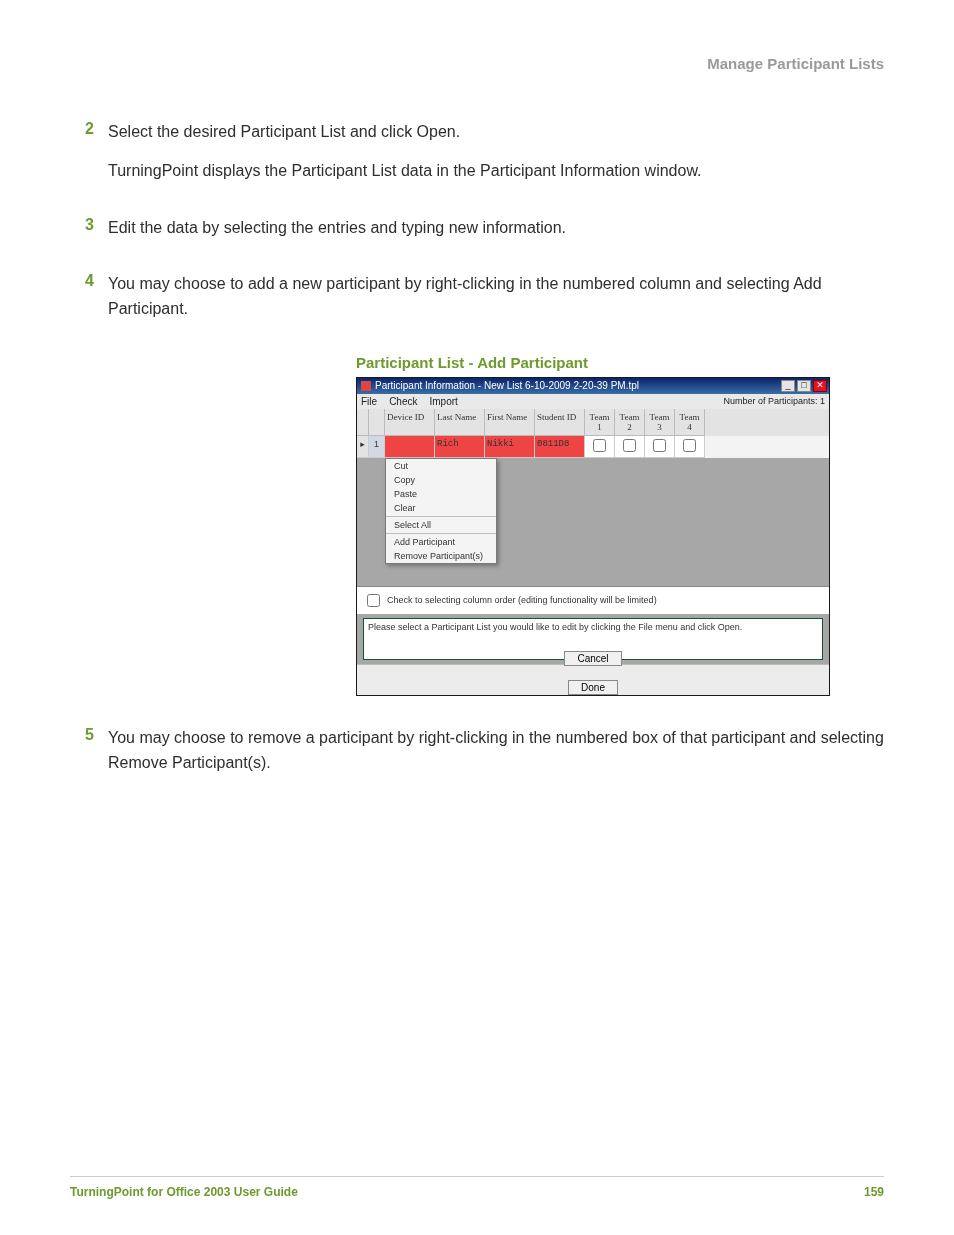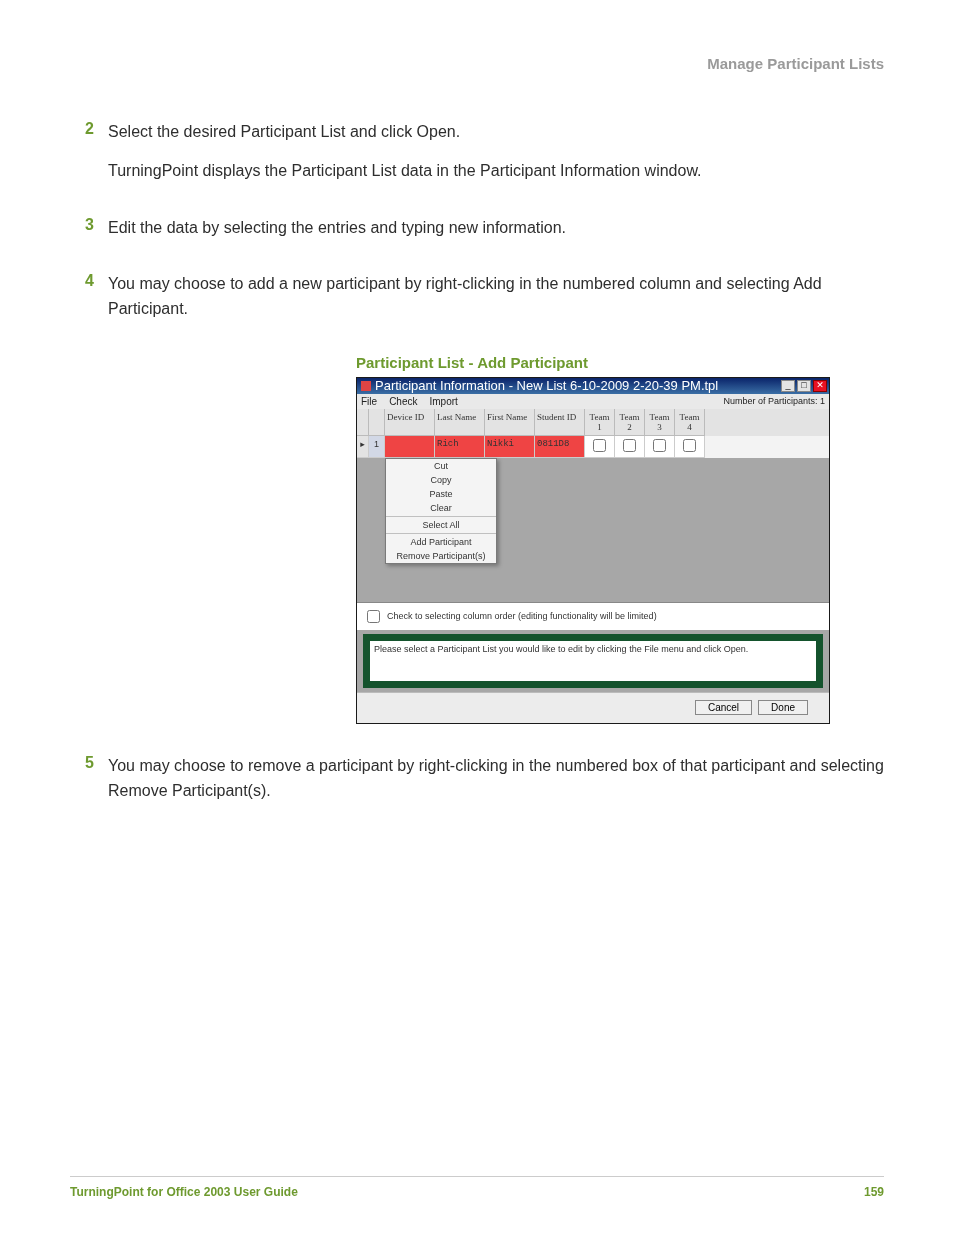--- a/index.html
+++ b/index.html
@@ -67,21 +67,21 @@
     display: flex;
     align-items: center;
     padding: 0 2px 0 4px;
   }
   .tb-icon {
     width: 10px; height: 10px;
     background: #d44;
     margin-right: 4px;
     flex: none;
   }
-  .titlebar-text { flex: 1; font-size: 13px; white-space: nowrap; overflow: hidden; }
+  .titlebar-text { flex: 1; font-size: 10px; white-space: nowrap; overflow: hidden; }
   .win-btn {
     width: 14px; height: 12px;
     margin-left: 2px;
     display: flex; align-items: center; justify-content: center;
     font-size: 9px; line-height: 1;
     box-sizing: border-box;
   }
   .win-btn.min, .win-btn.max { background: #e4e4e4; color:#000; border:1px solid #888;}
   .win-btn.close { background: #e81123; color:#fff; border:1px solid #800;}
   .menubar {
@@ -132,23 +132,22 @@
   }
   .cell.c-sel { background:#e3e3e3; text-align:center;}
   .cell.c-num { background:#e3e3e3; text-align:center;}
   .cell.c-dev, .cell.c-last, .cell.c-first, .cell.c-stu {
     background: #ef4444;
     font-family: Liberation Mono, monospace;
   }
   .cell input[type=checkbox]{ margin:0; }
   .grid-body {
     position: relative;
-    height: 144px;
+    height: 128px;
     background:#a7a7a7;
-    text-align:center;
   }
   .context-menu {
     position: absolute;
     left: 28px;
     top: 0;
     width: 110px;
     background: #f4f4f4;
     border: 1px solid #7a7a7a;
     box-shadow: 2px 2px 4px rgba(0,0,0,0.3);
     font-size: 9px;
@@ -161,35 +160,36 @@
   .context-menu .sep { height:1px; background:#c0c0c0; margin:1px 0;}
   .lower-panel {
     background: #fff;
     border-top: 1px solid #888;
     padding: 4px 6px;
     font-size: 9px;
   }
   .lower-panel label { display:flex; align-items:center; gap:4px; }
   .hint-box {
     margin: 4px 6px 4px 6px;
-    border: 7px solid #14532d;
+    border: 1px solid #14532d;
     background:#fff;
     padding: 3px 4px;
     font-size: 9px;
     height: 34px;
   }
   .button-row {
     background:#ececec;
     height: 30px;
     display:flex;
     align-items:center;
     justify-content:flex-end;
     padding: 0 21px;
-    gap: 6px;
+    gap: 14px;
     border-top:1px solid #bbb;
+    flex-direction:column;
   }
   .button-row button {
     font-family: Tahoma, Arial, sans-serif;
     font-size: 10px;
     padding: 1px 12px;
     background:#f0f0f0;
     border:1px solid #888;
   }
   .footer {
     position: absolute;

